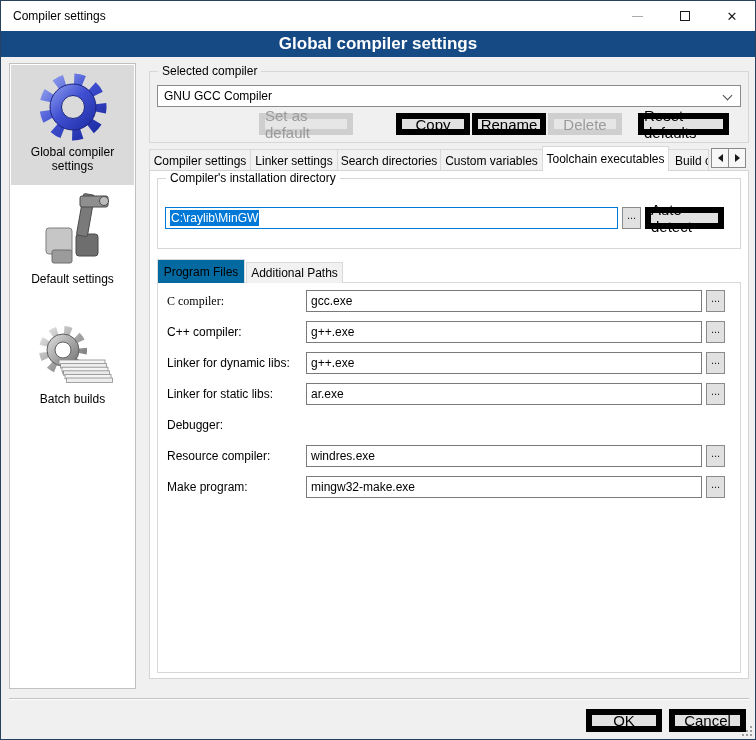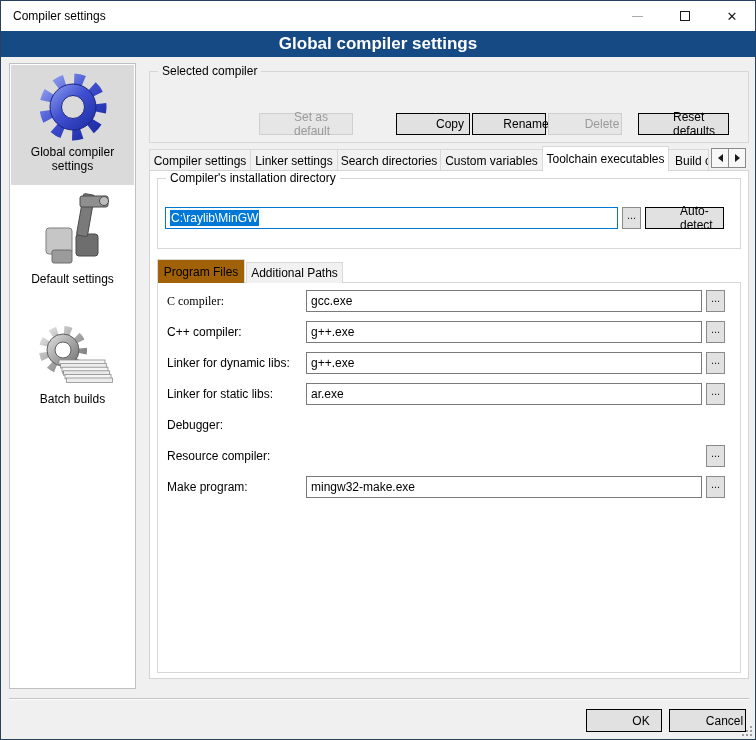--- a/index.html
+++ b/index.html
@@ -31,21 +31,21 @@
   .si-2 { top:126px; height:102px; }
   .si-3 { top:256px; height:110px; padding-top:4px; }
 
   
   .group { position:absolute; border:1px solid #D7D7D7; }
   .group-legend { position:absolute; top:-8px; left:8px; padding:0 4px; font-size:12px; }
   .legend-gray { background:#F0F0F0; }
   .legend-white { background:#FFFFFF; }
 
   
-  .btn { position:absolute; height:22px; background:#E1E1E1; border:1px solid #000000; display:flex; align-items:center; justify-content:center; font-size:12px; color:#000;padding-left:34px; }
+  .btn { position:absolute; height:22px; background:#E1E1E1; border:6px solid #000000; display:flex; align-items:center; justify-content:center; font-size:15px; color:#000; }
   .btn.disabled { color:#9A9A9A; border-color:#CFCFCF; background:#E6E6E6; }
   .btn-sm { position:absolute; width:19px; height:22px; background:#E1E1E1; border:1px solid #8A8A8A; display:flex; align-items:center; justify-content:center; font-size:11px; line-height:6px; padding-bottom:6px; color:#222; }
 
   
   .combo { position:absolute; height:22px; border:1px solid #8A8A8A; display:flex; align-items:center; padding:0 22px 0 6px; }
   .combo.white { background:#FFFFFF; }
   .combo.gray { background:#E4E4E4; }
   .chev { position:absolute; right:9px; top:6px; width:7px; height:7px; border-right:1.4px solid #4A4A4A; border-bottom:1.4px solid #4A4A4A; transform:rotate(45deg); }
 
   
@@ -59,21 +59,21 @@
   .tab.active { height:25px; background:#FFFFFF; position:relative; z-index:3; }
   .t0{width:102px;} .t1{width:88px;} .t2{width:104px;} .t3{width:127px;} .t4{width:103px;} .t5{width:41px; justify-content:flex-start;}
   .tab-arrows { position:absolute; left:710px; top:147px; display:flex; z-index:4; }
   .arrow-btn { width:18px; height:20px; background:#F7F7F7; border:1px solid #8A8A8A; display:flex; align-items:center; justify-content:center; margin-right:-1px; }
   .tri-l { width:0; height:0; border-top:4px solid transparent; border-bottom:4px solid transparent; border-right:5px solid #1A1A1A; }
   .tri-r { width:0; height:0; border-top:4px solid transparent; border-bottom:4px solid transparent; border-left:5px solid #1A1A1A; }
 
   
   .page { position:absolute; left:148px; top:169px; width:600px; height:509px; background:#FFFFFF; border:1px solid #D4D4D4; z-index:1; }
   .subtab { position:absolute; display:flex; align-items:center; justify-content:center; font-size:12px; background:#F1F1F1; border:1px solid #D9D9D9; border-bottom:none; z-index:2; }
-  .subtab.active { background:#a16207; z-index:3;text-align:center; }
+  .subtab.active { background:#0369a1; z-index:3;text-align:center; }
   .innerpage { position:absolute; left:156px; top:281px; width:584px; height:391px; background:#FFFFFF; border:1px solid #D8D8D8; z-index:1; }
 
   .note { position:absolute; left:164px; top:231px; width:570px; white-space:nowrap; overflow:hidden; color:#A00000; font-size:12px; z-index:2; }
 
   .row-label { position:absolute; left:166px; width:138px; font-size:12px; line-height:22px; z-index:2; }
 
   
   .separator { position:absolute; left:8px; top:697px; width:740px; height:2px; border-top:1px solid #C3C3C3; border-bottom:1px solid #FDFDFD; }
   .grip { position:absolute; right:3px; bottom:3px; width:10px; height:10px; }
 
@@ -149,20 +149,24 @@
           <rect x="33.5" y="54" width="46" height="4.4" fill="#EDEDED" stroke="#8C8C8C" stroke-width="0.8"></rect>
         </g>
       </svg>
       <span class="lbl">Batch builds</span>
     </div>
   </div>
 
   <div class="group" style="left:148px; top:70px; width:600px; height:72px;">
     <span class="group-legend legend-gray">Selected compiler</span>
   </div>
+  <div class="combo white" style="left:156px; top:84px; width:584px;">
+    <span>GNU GCC Compiler</span>
+    <span class="chev"></span>
+  </div>
   <div class="btn disabled" style="left:258px; top:112px; width:94px;">Set as default</div>
   <div class="btn" style="left:395px; top:112px; width:74px;">Copy</div>
   <div class="btn" style="left:471px; top:112px; width:74px;">Rename</div>
   <div class="btn disabled" style="left:547px; top:112px; width:74px;">Delete</div>
   <div class="btn" style="left:637px; top:112px; width:91px;">Reset defaults</div>
 
   <div class="tabstrip">
     <div class="tab t0">Compiler settings</div>
     <div class="tab t1">Linker settings</div>
     <div class="tab t2">Search directories</div>
@@ -214,20 +218,23 @@
 
   <span class="row-label" style="top:382px;">Linker for static libs:</span>
   <div class="field" style="left:305px; top:382px; width:396px; z-index:2;">
       <span>ar.exe</span>
     </div>
   <div class="btn-sm" style="left:705px; top:382px; z-index:2;">...</div>
 
   <span class="row-label" style="top:413px;">Debugger:</span>
 
   <span class="row-label" style="top:444px;">Resource compiler:</span>
+  <div class="field" style="left:305px; top:444px; width:396px; z-index:2;">
+      <span>windres.exe</span>
+    </div>
   <div class="btn-sm" style="left:705px; top:444px; z-index:2;">...</div>
 
   <span class="row-label" style="top:475px;">Make program:</span>
   <div class="field" style="left:305px; top:475px; width:396px; z-index:2;">
       <span>mingw32-make.exe</span>
     </div>
   <div class="btn-sm" style="left:705px; top:475px; z-index:2;">...</div>
 
   <div class="separator"></div>
   <div class="btn" style="left:585px; top:708px; width:76px; height:23px;">OK</div>

